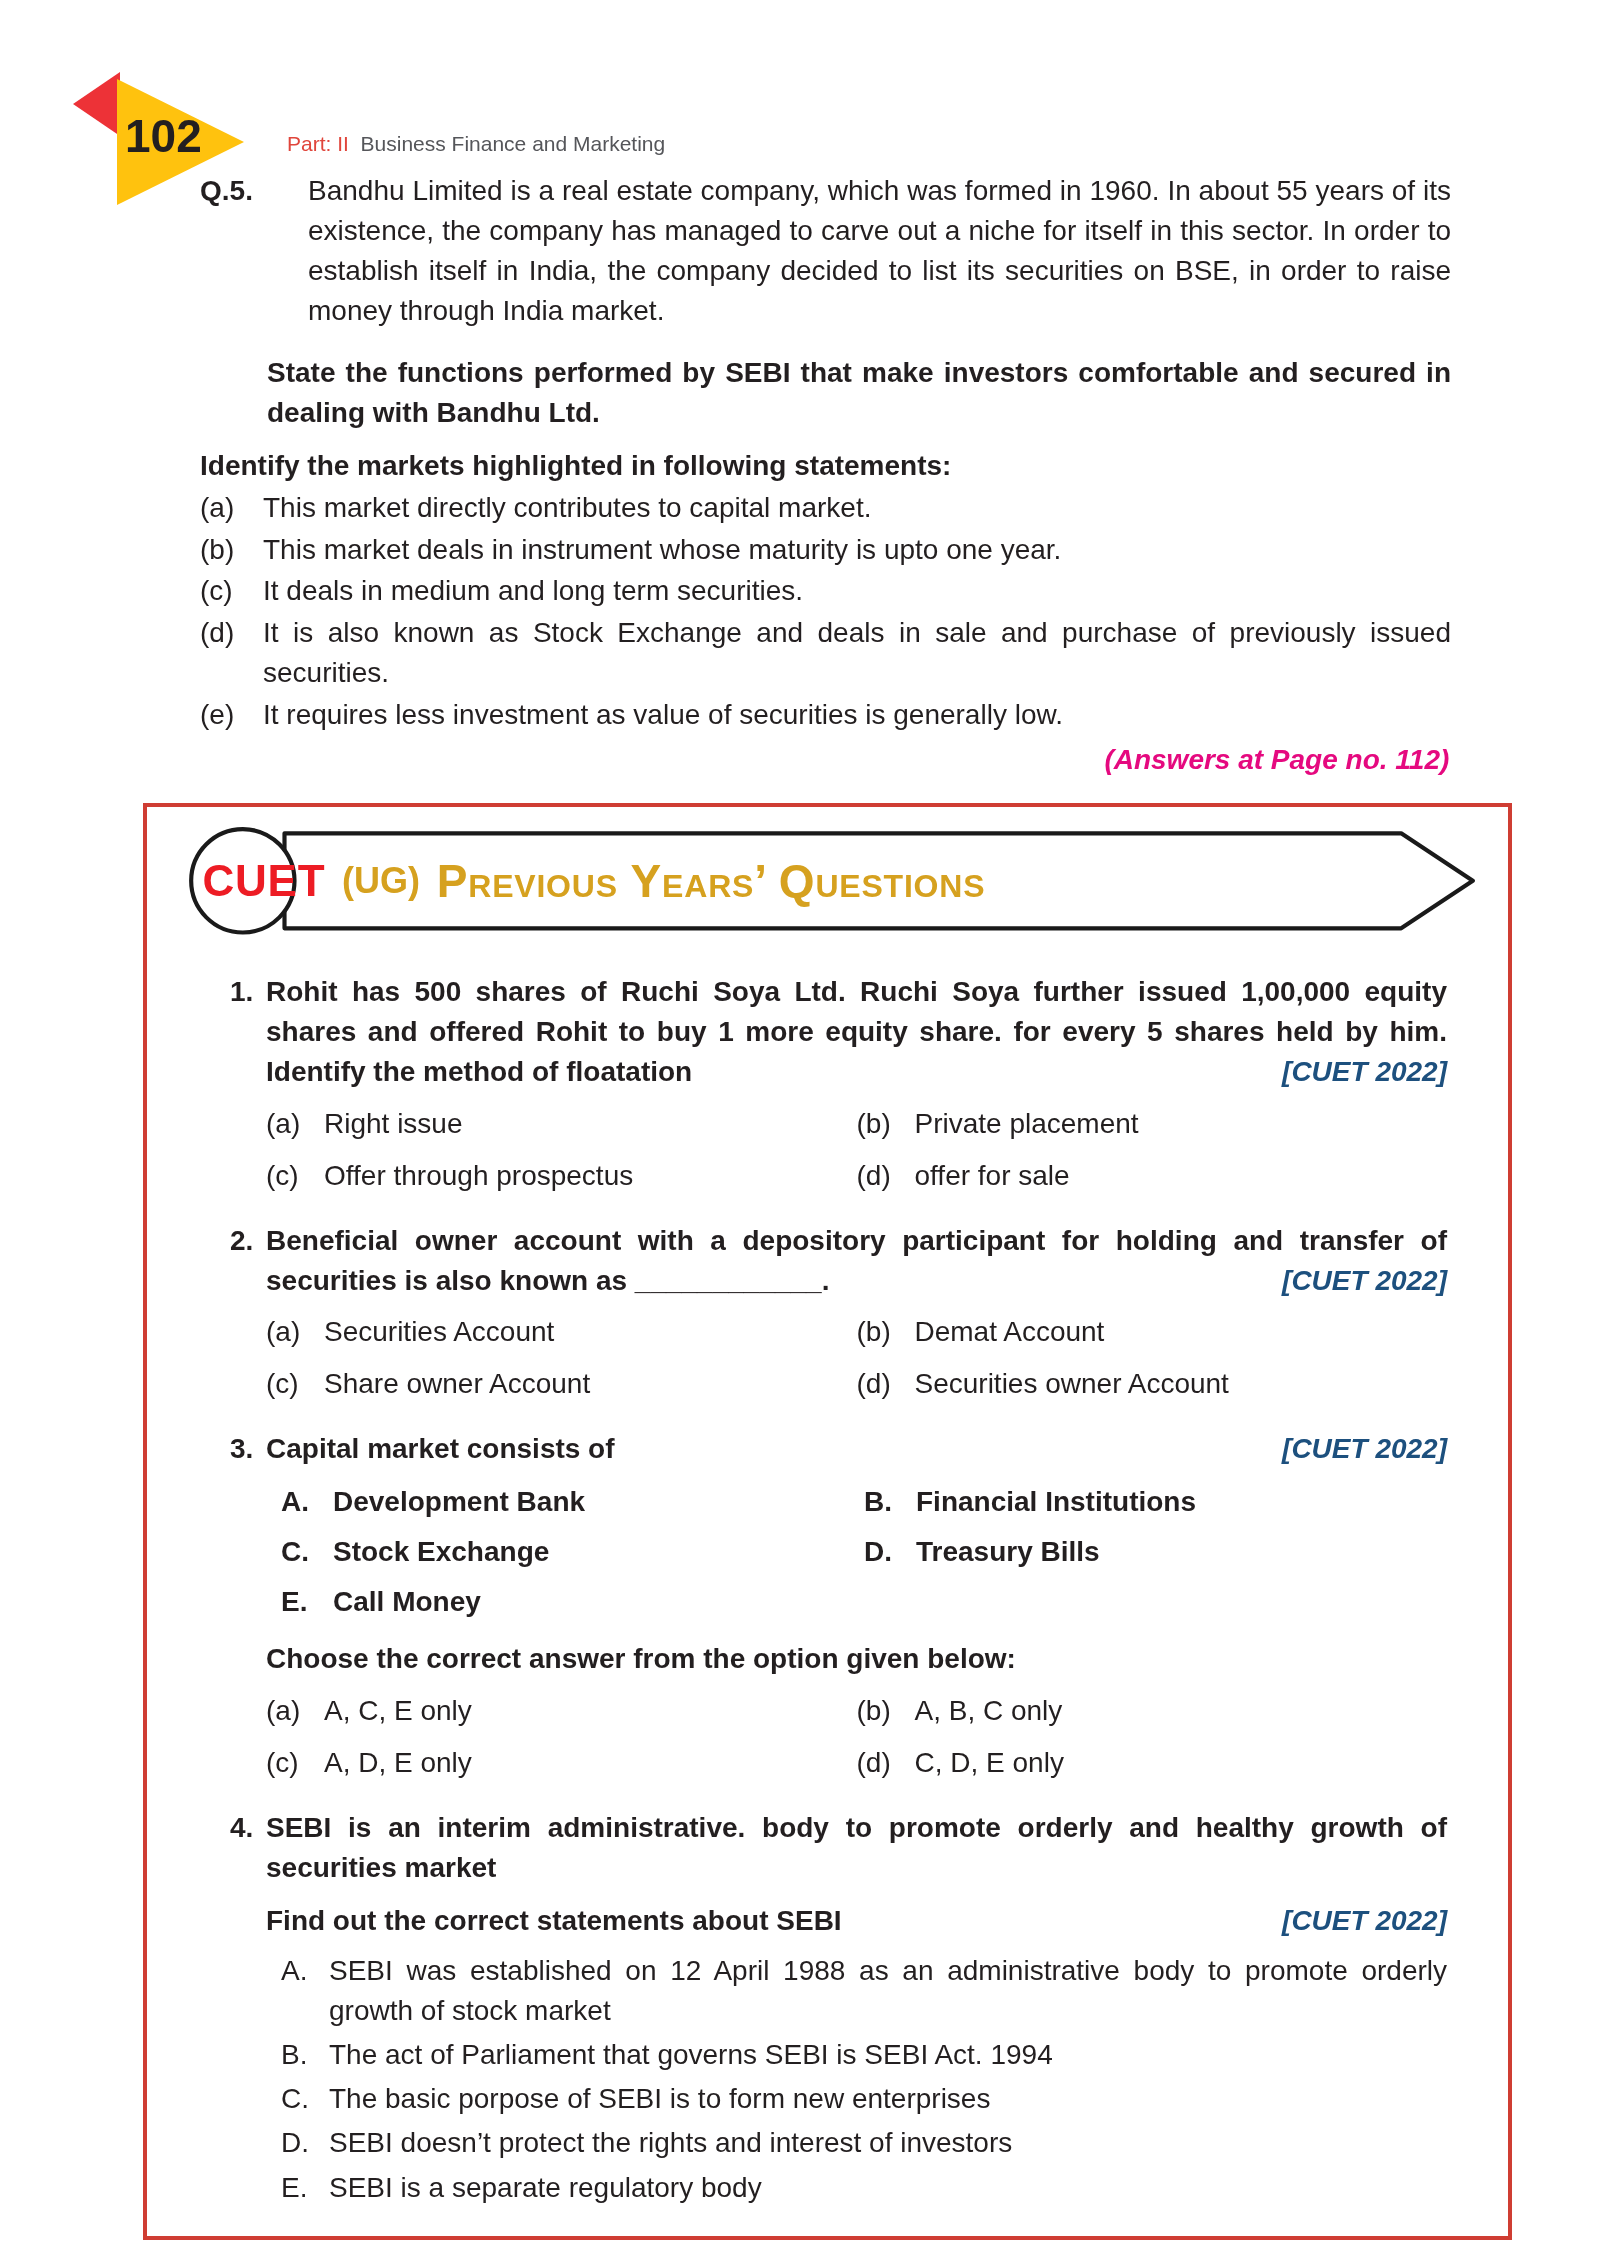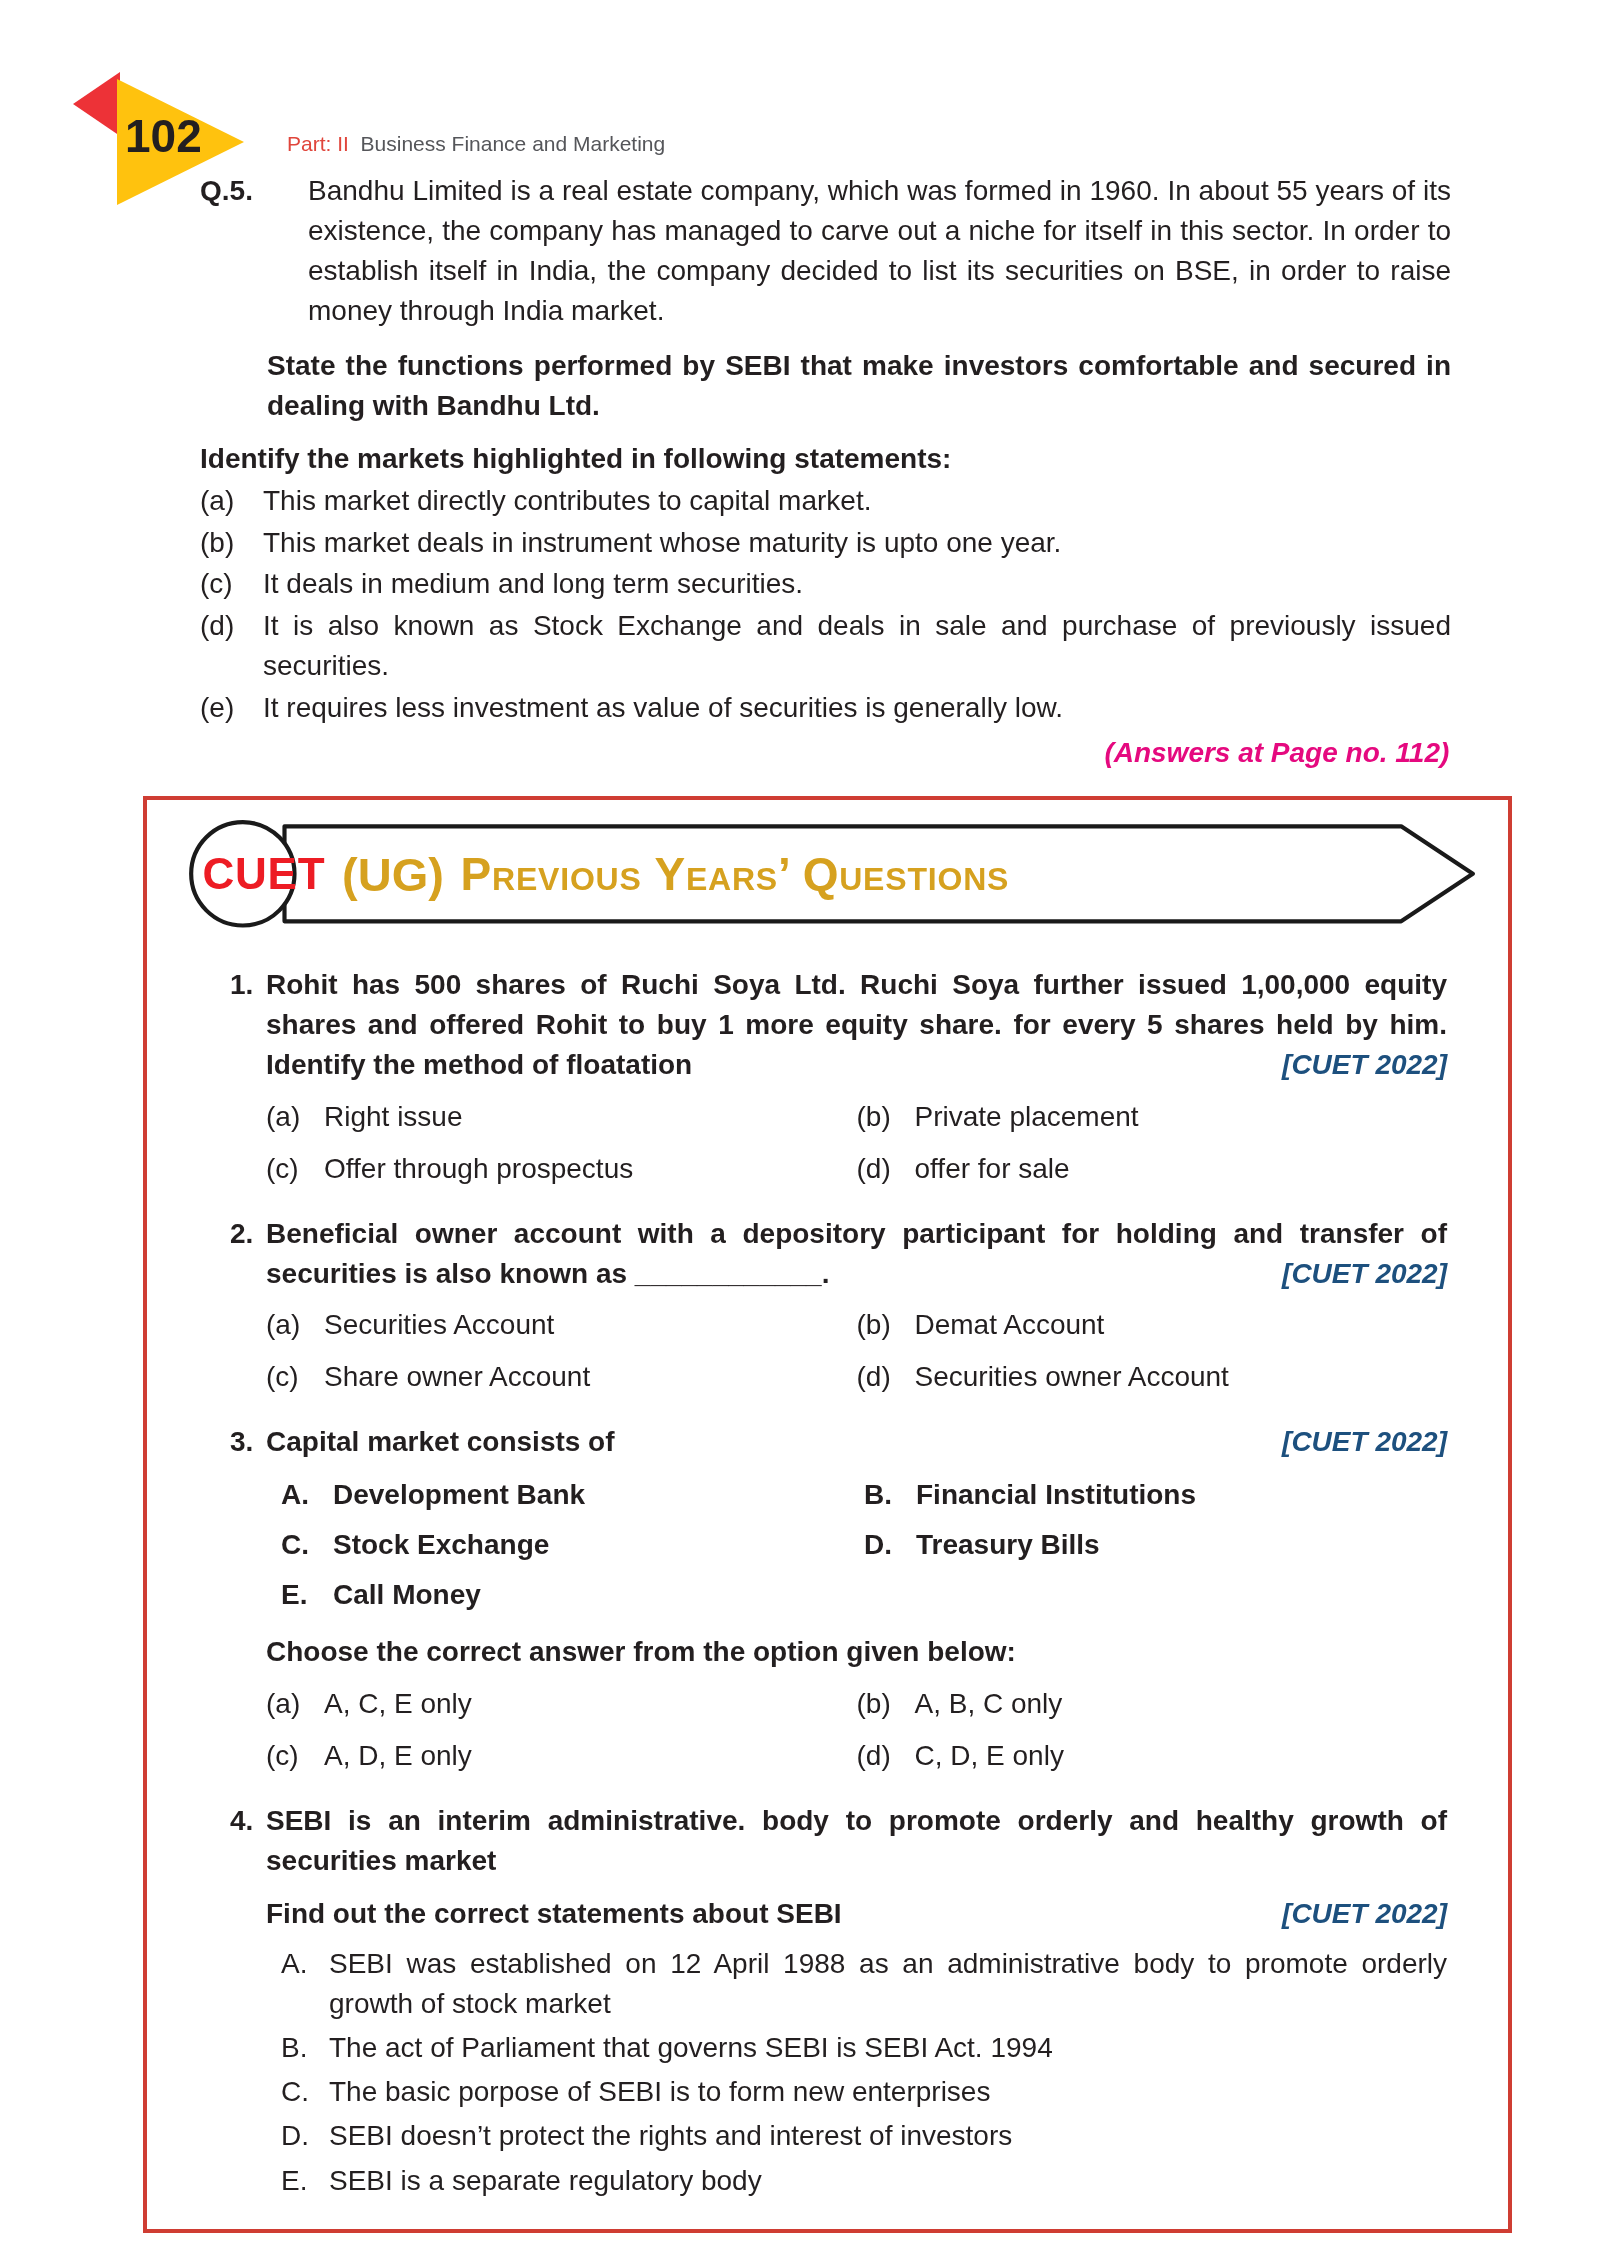--- a/index.html
+++ b/index.html
@@ -49,21 +49,21 @@
   }
   .part-label{color:var(--part_red,#e0453b);}
   .part-title{color:var(--title_gray,#55565a);margin-left:11.7px;}
   
   .main{margin:171px 111px 0 143px;}
   .topsec{padding:0 61px 0 57px;}
   .qline{display:flex;}
   .qtag{width:67px;flex:none;font-weight:bold;}
   .qcontent{flex:1;min-width:0;}
   .jtext{text-align:justify;margin-left:41px;}
-  .ask{font-weight:bold;margin-top:15px;text-align:justify;}
+  .ask{font-weight:bold;margin-top:22px;text-align:justify;}
   .qheading{font-weight:bold;}
   .subitem{display:flex;margin-top:1.7px;}
   .subitem-label{width:63px;flex:none;}
   .subitem-text{flex:1;text-align:justify;}
   .answers-note{
     text-align:right;margin-top:5px;padding-right:1.7px;
     color:var(--magenta,#e5097f);font-weight:bold;font-style:italic;
   }
   
   .cuet-box{
@@ -71,21 +71,21 @@
     border:4.2px solid var(--border_red,#cf3d33);
     padding:0 61px 28px 83px;
   }
   .banner{position:relative;height:122px;margin:13.3px 0 30px -46px;width:1301px;}
   .banner svg{position:absolute;left:0;top:0;}
   .banner-text{
     position:absolute;left:18.4px;top:0;height:122px;
     display:flex;align-items:center;gap:16.7px;white-space:nowrap;
   }
   .cuet-brand{font-size:44px;font-weight:bold;color:var(--accent_red,#ed1c24);letter-spacing:0.8px;line-height:1;}
-  .cuet-ug{font-size:47px;font-weight:bold;color:var(--gold,#d6a11f);line-height:1;}
+  .cuet-ug{font-size:36px;font-weight:bold;color:var(--gold,#d6a11f);line-height:1;}
   .banner-title{font-size:46px;font-weight:bold;color:var(--gold,#d6a11f);font-variant:small-caps;line-height:1;letter-spacing:0.8px;}
   
   .q{display:flex;margin-top:25px;}
   .qnum{width:36px;flex:none;font-weight:bold;}
   .qmain{flex:1;min-width:0;}
   .qtext{font-weight:bold;text-align:justify;position:relative;}
   .tag{color:var(--tag_blue,#1d507e);font-weight:bold;font-style:italic;white-space:nowrap;}
   .tag-abs{position:absolute;right:0;bottom:0;}
   .opts{display:grid;grid-template-columns:1fr 1fr;row-gap:11.7px;margin-top:11.7px;}
   .opt{display:flex;}

